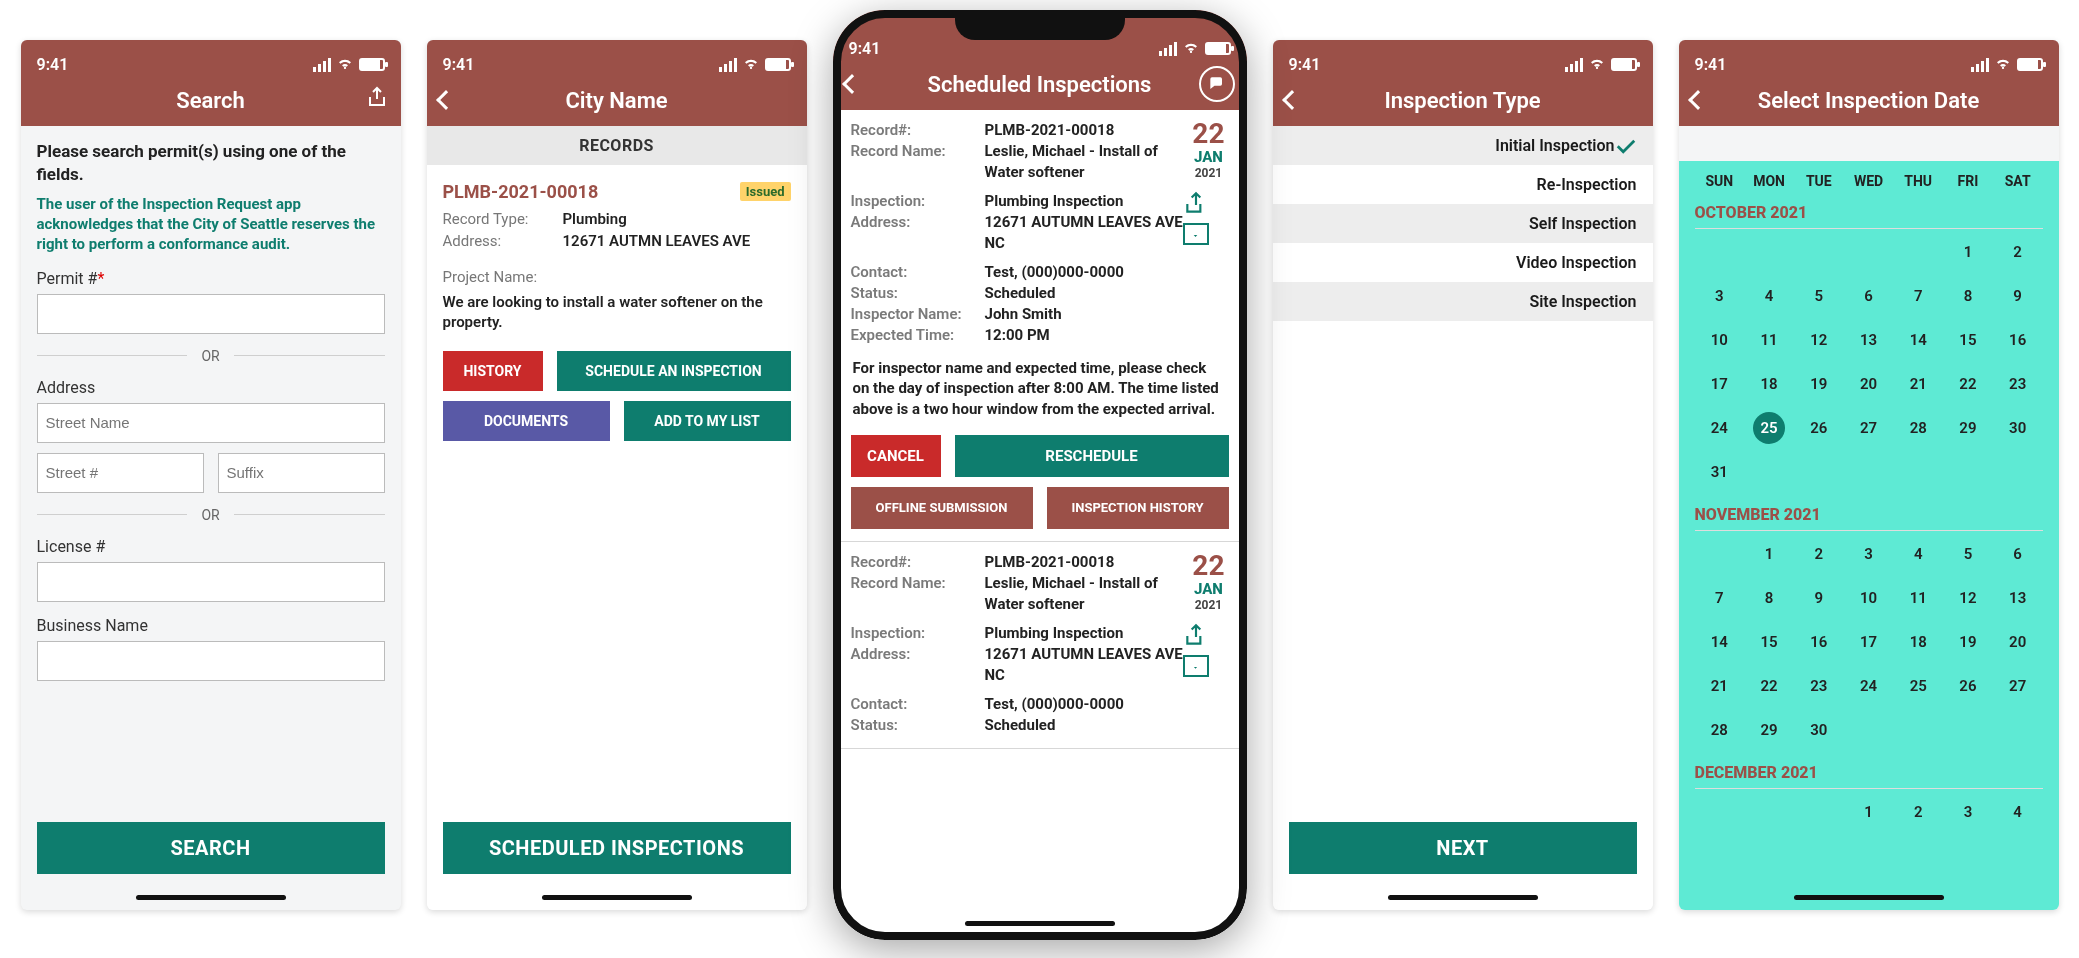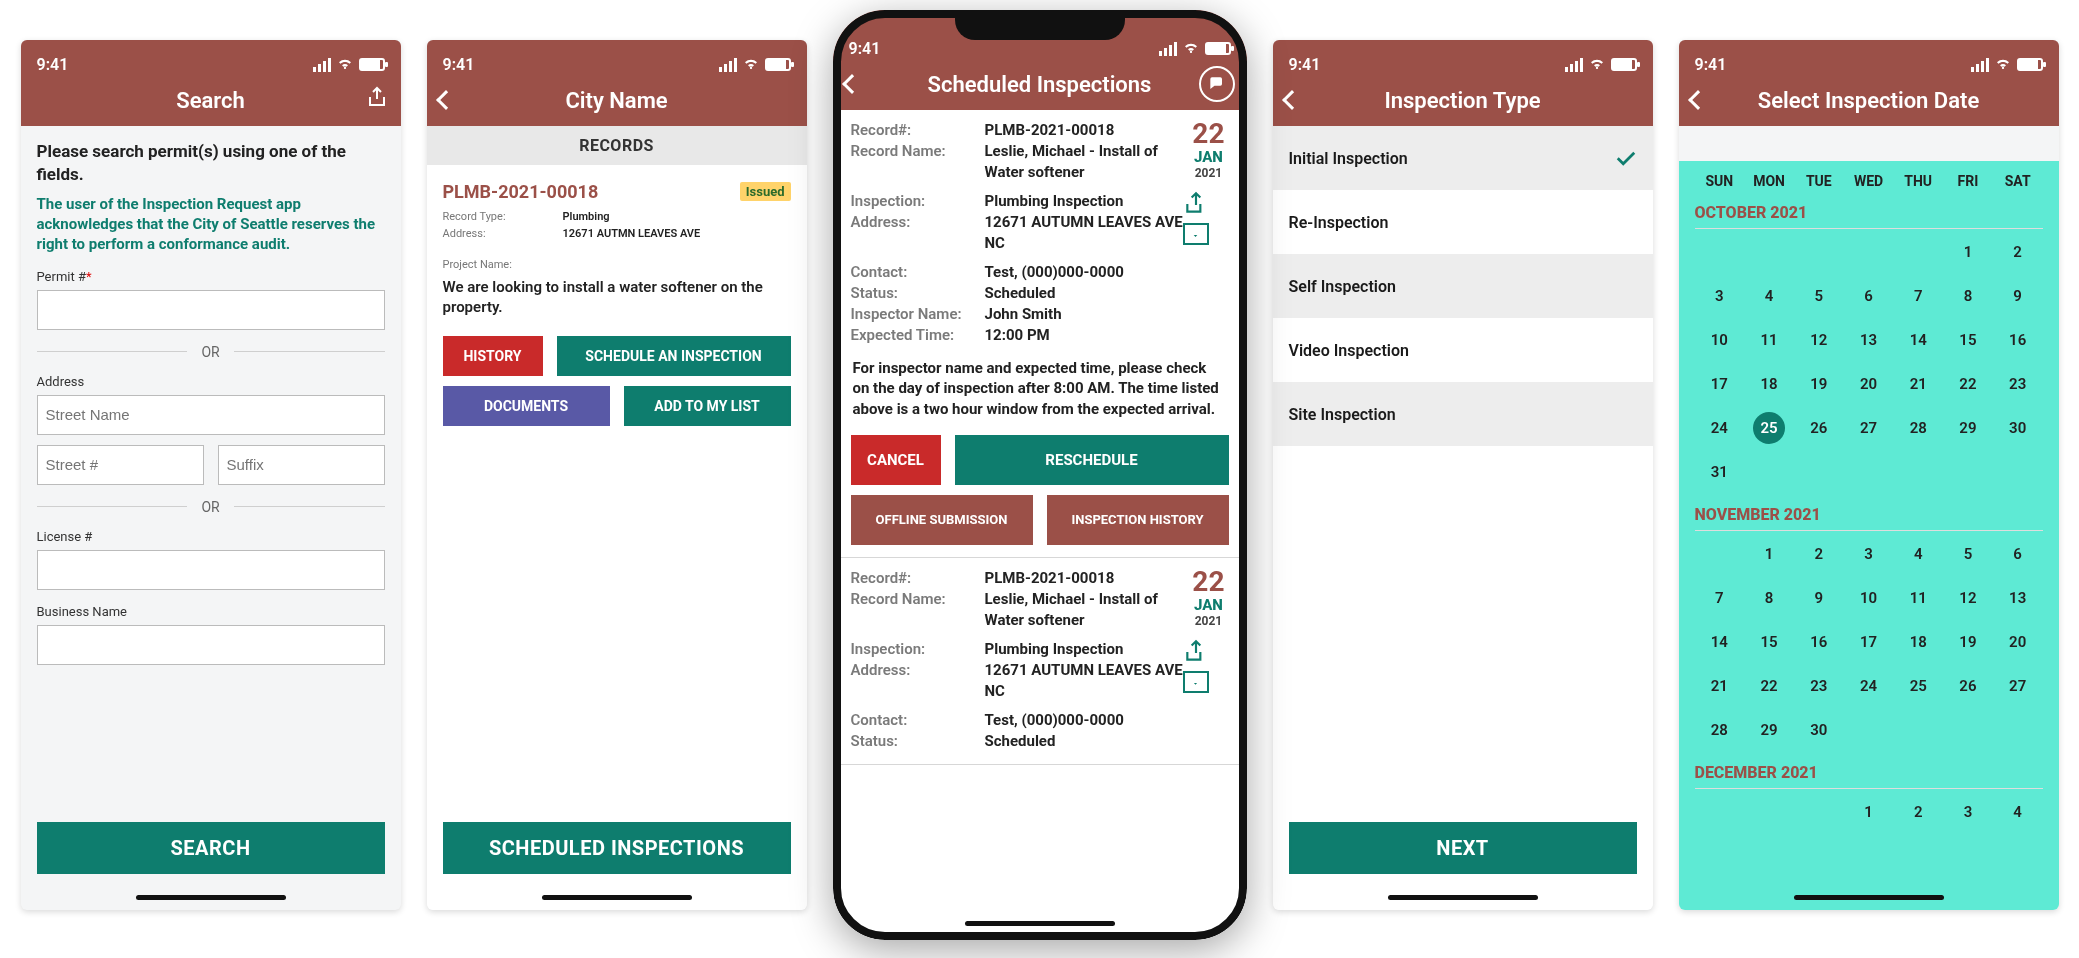--- a/index.html
+++ b/index.html
@@ -104,39 +104,39 @@
 .header .right{position:absolute;right:12px;display:flex;align-items:center;}
 .chev{width:14px;height:14px;border:3px solid #fff;border-top:none;border-right:none;transform:rotate(45deg);display:inline-block;}
 .share svg{width:24px;height:24px;stroke:#fff;fill:none;stroke-width:2;}
 .chat-badge{width:36px;height:36px;border:2px solid #fff;border-radius:50%;display:flex;align-items:center;justify-content:center;}
 .chat-badge svg{width:20px;height:20px;fill:#fff;}
 
 .body{flex:1;overflow:hidden;position:relative;}
 .pad{padding:14px 16px;}
 .instr{font-size:17px;font-weight:700;color:#222;line-height:1.35;}
 .ack{color:var(--teal);font-weight:700;font-size:15px;line-height:1.35;margin-top:8px;}
-.lbl{font-size:13px;color:#333;margin-top:14px;display:block;}
+.lbl{font-size:16px;color:#333;margin-top:14px;display:block;}
 .lbl .req{color:#d00;}
 .txt{width:100%;height:40px;border:1px solid #bbb;background:#fff;padding:4px 8px;font-size:15px;margin-top:6px;}
 .txt.sm{height:40px;}
 .or{display:flex;align-items:center;gap:14px;color:#666;font-size:14px;margin-top:14px;}
 .or::before,.or::after{content:"";flex:1;height:1px;background:#cfcfcf;}
 .row2{display:flex;gap:14px;margin-top:10px;}
 .row2 .txt{margin-top:0;}
 .big-btn{height:52px;display:flex;align-items:center;justify-content:center;color:#fff;font-weight:700;font-size:20px;letter-spacing:.5px;}
 .big-btn.teal{background:var(--teal);}
 .bottom-fixed{position:absolute;left:16px;right:16px;bottom:36px;}
 .home-indicator{position:absolute;bottom:10px;left:50%;transform:translateX(-50%);width:150px;height:5px;background:#111;border-radius:3px;}
 
 .subheader{background:#E8E8E8;color:#333;text-align:center;font-weight:700;padding:10px 0;font-size:16px;letter-spacing:.5px;}
 
 .rec-head{display:flex;justify-content:space-between;align-items:center;padding:16px 16px 6px;}
 .rec-id{color:var(--maroon);font-weight:700;font-size:18px;}
 .badge{background:var(--yellow-badge);color:#2b6b2b;font-size:13px;font-weight:700;padding:2px 6px;border-radius:2px;}
-.kv{display:flex;gap:10px;font-size:11px;padding:2px 16px;}
+.kv{display:flex;gap:10px;font-size:15px;padding:2px 16px;}
 .kv .k{width:110px;color:#777;}
 .kv .v{flex:1;color:#222;font-weight:600;}
 .pdesc{padding:4px 16px 10px;font-size:15px;color:#222;font-weight:600;line-height:1.35;}
 .btns{display:flex;gap:14px;padding:0 16px;margin-top:8px;flex-wrap:wrap;}
 .btn{flex:1;min-width:80px;height:40px;display:flex;align-items:center;justify-content:center;color:#fff;font-weight:700;font-size:14px;border-radius:0;}
 .btn.red{background:var(--red);}
 .btn.teal{background:var(--teal);}
 .btn.purple{background:var(--purple);}
 .btn.maroon{background:var(--maroon);}
 
@@ -149,26 +149,26 @@
 .date-col .d{color:var(--maroon);font-size:28px;font-weight:700;line-height:1;}
 .date-col .m{color:var(--teal);font-size:15px;font-weight:800;}
 .date-col .y{color:#444;font-size:12px;font-weight:700;}
 .icon-col{position:absolute;right:20px;display:flex;flex-direction:column;gap:10px;}
 .ico-share,.ico-mail{width:26px;height:22px;}
 .ico-share svg{stroke:var(--teal);fill:none;stroke-width:2;}
 .ico-mail{border:2px solid var(--teal);position:relative;}
 .ico-mail::before{content:"";position:absolute;left:2px;right:2px;top:2px;height:8px;border-bottom:2px solid var(--teal);clip-path:polygon(0 0,50% 100%,100% 0);}
 .note{font-size:15px;font-weight:700;color:#222;padding:2px 2px 10px;line-height:1.35;}
 .btn-row{display:flex;gap:14px;margin-top:6px;}
-.btn-row .btn{height:50px;font-size:15px;}
+.btn-row .btn{height:42px;font-size:15px;}
 .btn.full{flex:0 0 100%;}
 
 
 .list{margin-top:0;}
-.list .item{height:64px;display:flex;align-items:center;justify-content:space-between;padding:0 16px;font-size:16px;font-weight:600;gap:34px;}
+.list .item{height:39px;display:flex;align-items:center;justify-content:flex-end;padding:0 16px;font-size:16px;font-weight:600;}
 .list .item:nth-child(odd){background:var(--row-alt);}
 .list .item:nth-child(even){background:#fff;}
 .check{width:22px;height:16px;}
 .check svg{stroke:var(--teal);stroke-width:3;fill:none;}
 
 
 .cal{padding:12px 16px;}
 .dow{display:grid;grid-template-columns:repeat(7,1fr);text-align:center;font-size:14px;font-weight:700;color:#222;}
 .month{color:var(--maroon);font-weight:800;font-size:16px;margin:14px 0 4px;border-bottom:1px solid #ddd;padding-bottom:6px;}
 .grid{display:grid;grid-template-columns:repeat(7,1fr);row-gap:6px;}

